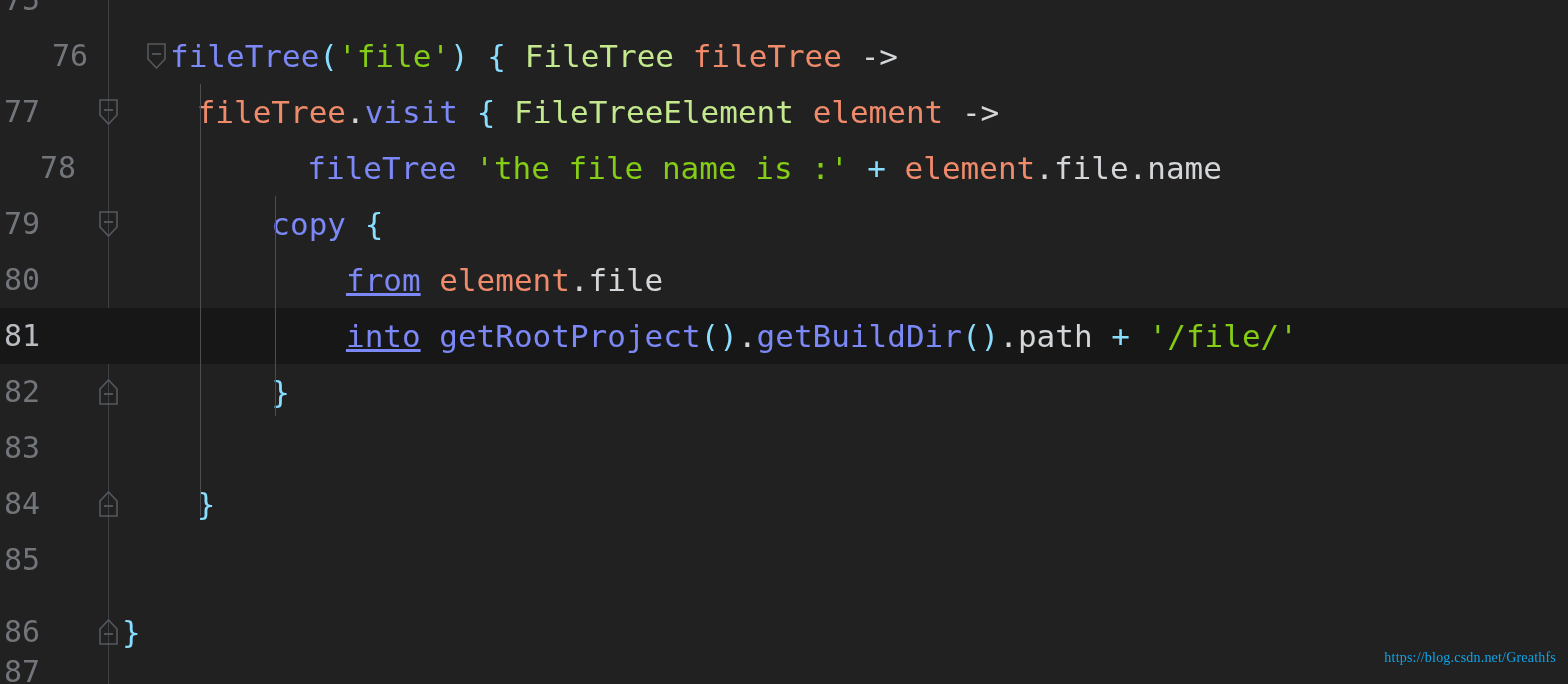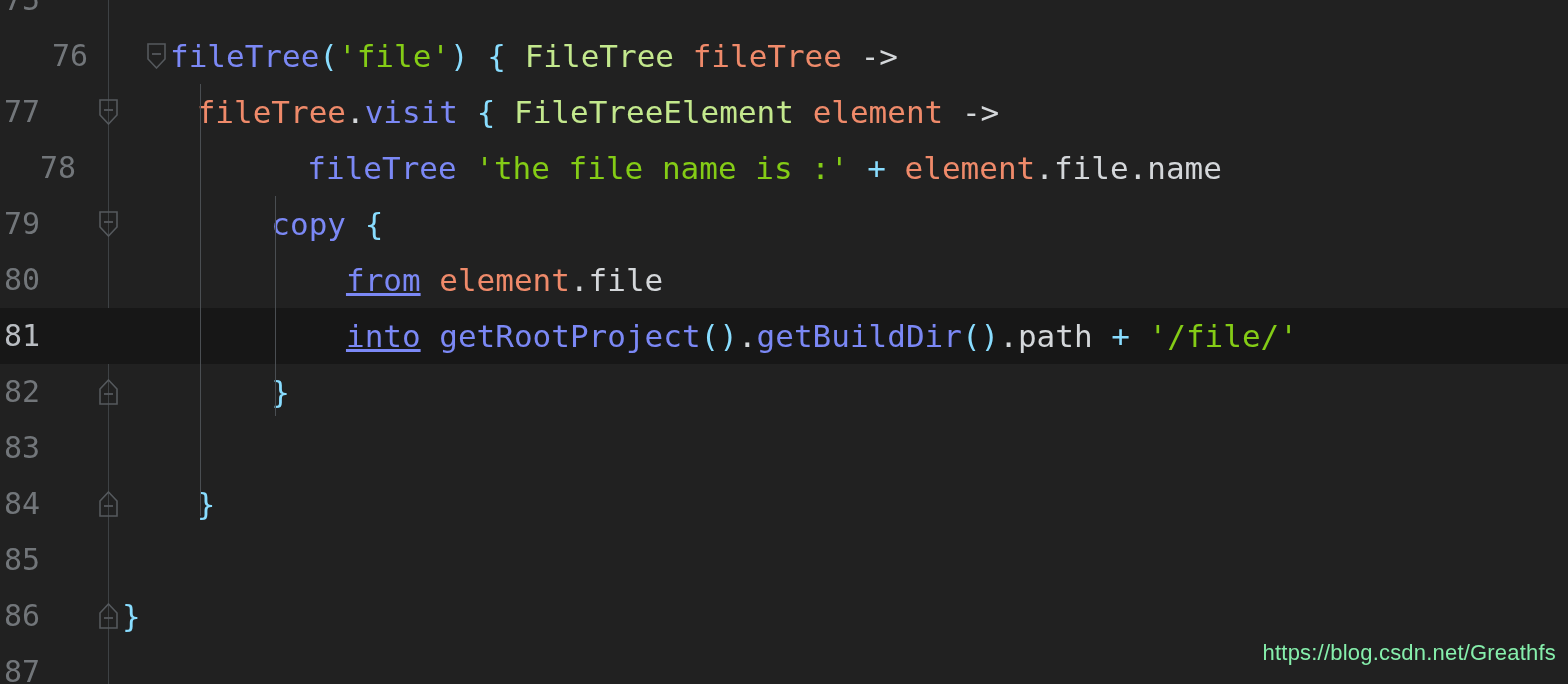--- a/index.html
+++ b/index.html
@@ -110,23 +110,23 @@
   .t-brace  { color: #89ddff; }
   .t-punct  { color: #89ddff; }
   .t-op     { color: #89ddff; }
   .t-dot    { color: #d4d7da; }
 
   
   #watermark {
     position: absolute;
     right: 12px;
     bottom: 18px;
-    color: #86efac;
-    font-size: 22px;
-    font-family: Liberation Sans, sans-serif;
+    color: #0ea5e9;
+    font-size: 14px;
+    font-family: Liberation Serif, serif;
     letter-spacing: 0.2px;
     white-space: pre;
   }
 </style>
 </head>
 <body>
 
 <div id="editor">
 
   <div id="foldrail"></div>
@@ -210,21 +210,21 @@
             <line x1="5" y1="15" x2="14" y2="15" stroke="#55595d" stroke-width="1.8"></line>
           </svg>
         </div>
         <div class="code" style="left: 122px;"><span class="t-plain">    </span><span class="t-brace">}</span></div>
       </div>
       <div class="row" style="top: 532px;">
         <div class="row-bg"></div>
         <div class="lineno">85</div>
         <div class="code" style="left: 122px;"></div>
       </div>
-      <div class="row" style="top: 588px;">
+      <div class="row" style="top: 604px;">
         <div class="row-bg"></div>
         <div class="lineno">86</div>
         <div class="fold">
           <svg width="19" height="26" viewBox="0 0 19 26">
             <path d="M9.5 1 L18 10 L18 25 L1 25 L1 10 Z" fill="none" stroke="#55595d" stroke-width="1.6"></path>
             <line x1="5" y1="15" x2="14" y2="15" stroke="#55595d" stroke-width="1.8"></line>
           </svg>
         </div>
         <div class="code" style="left: 122px;"><span class="t-brace">}</span></div>
       </div>

